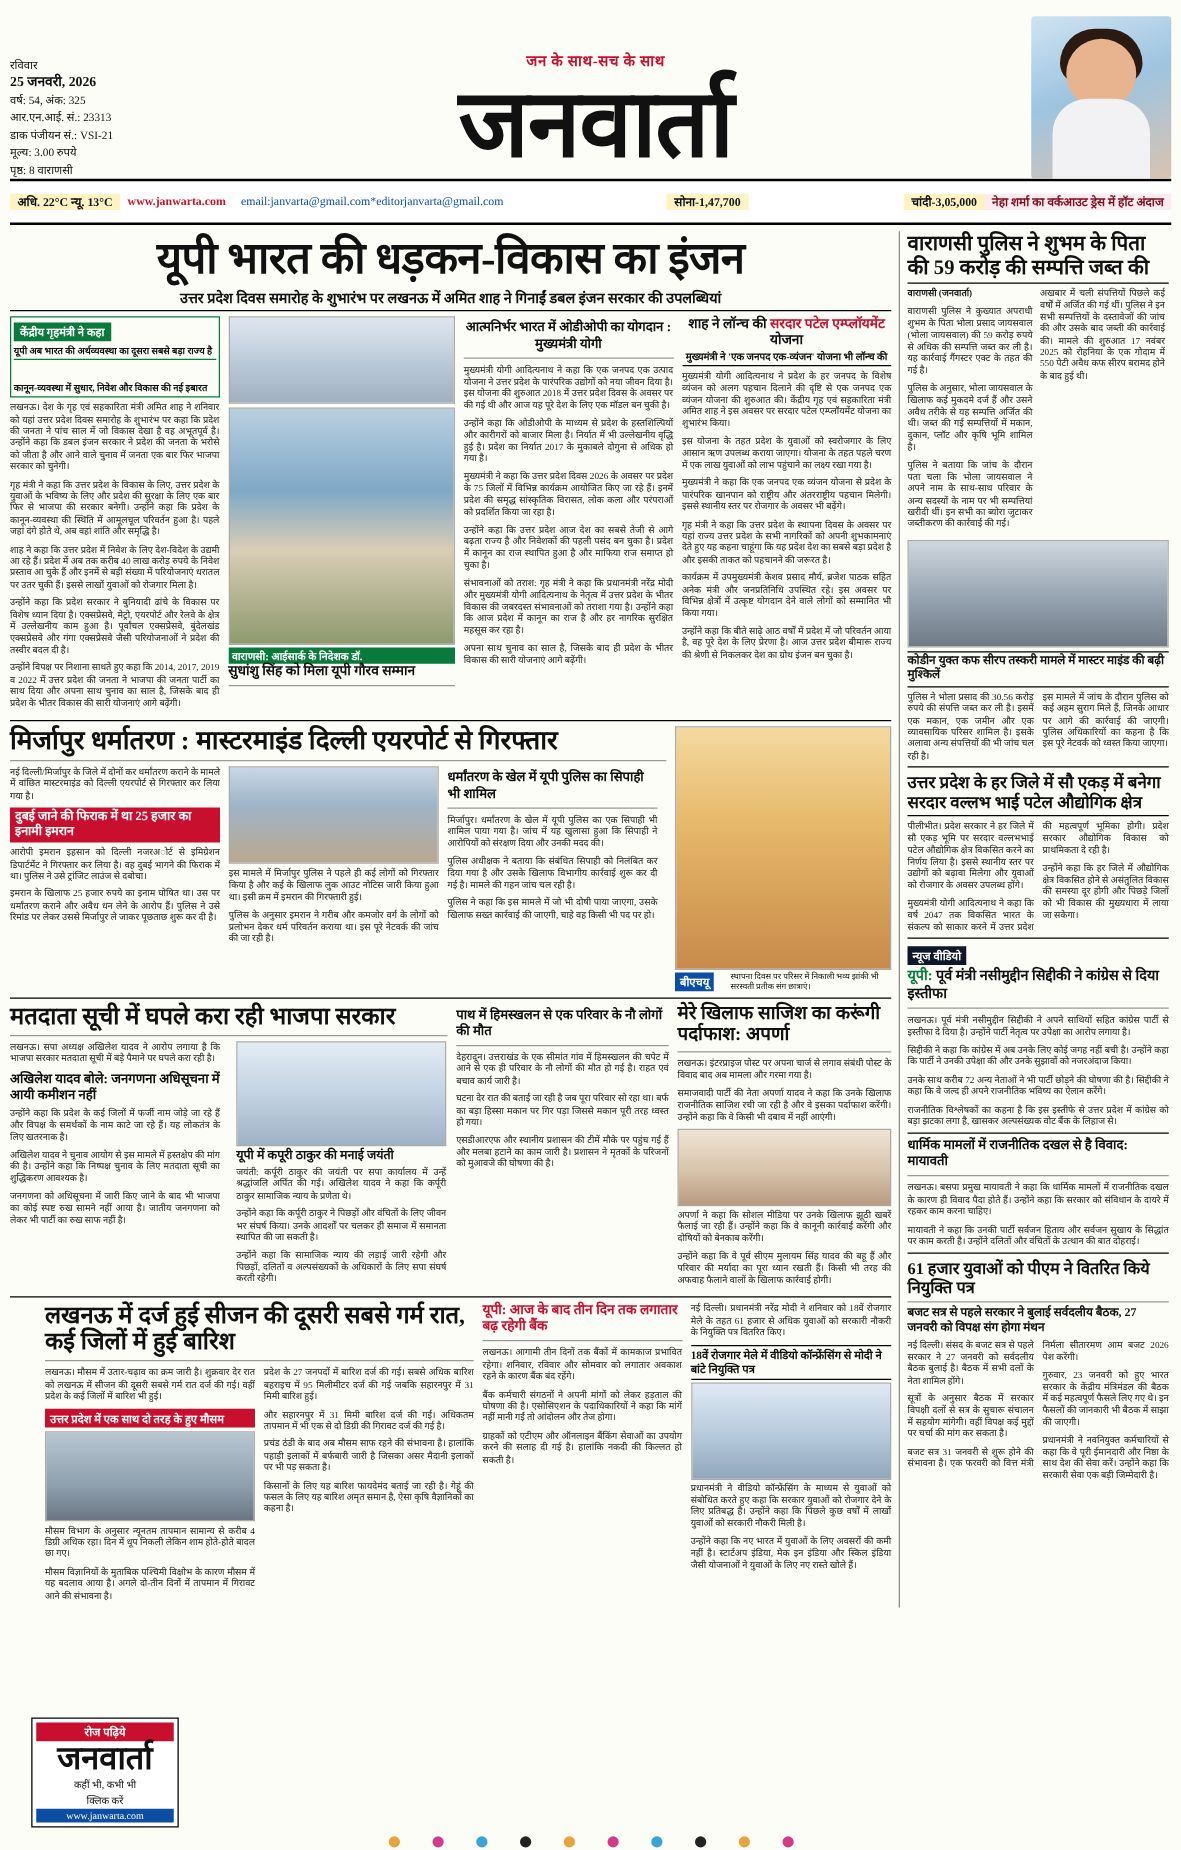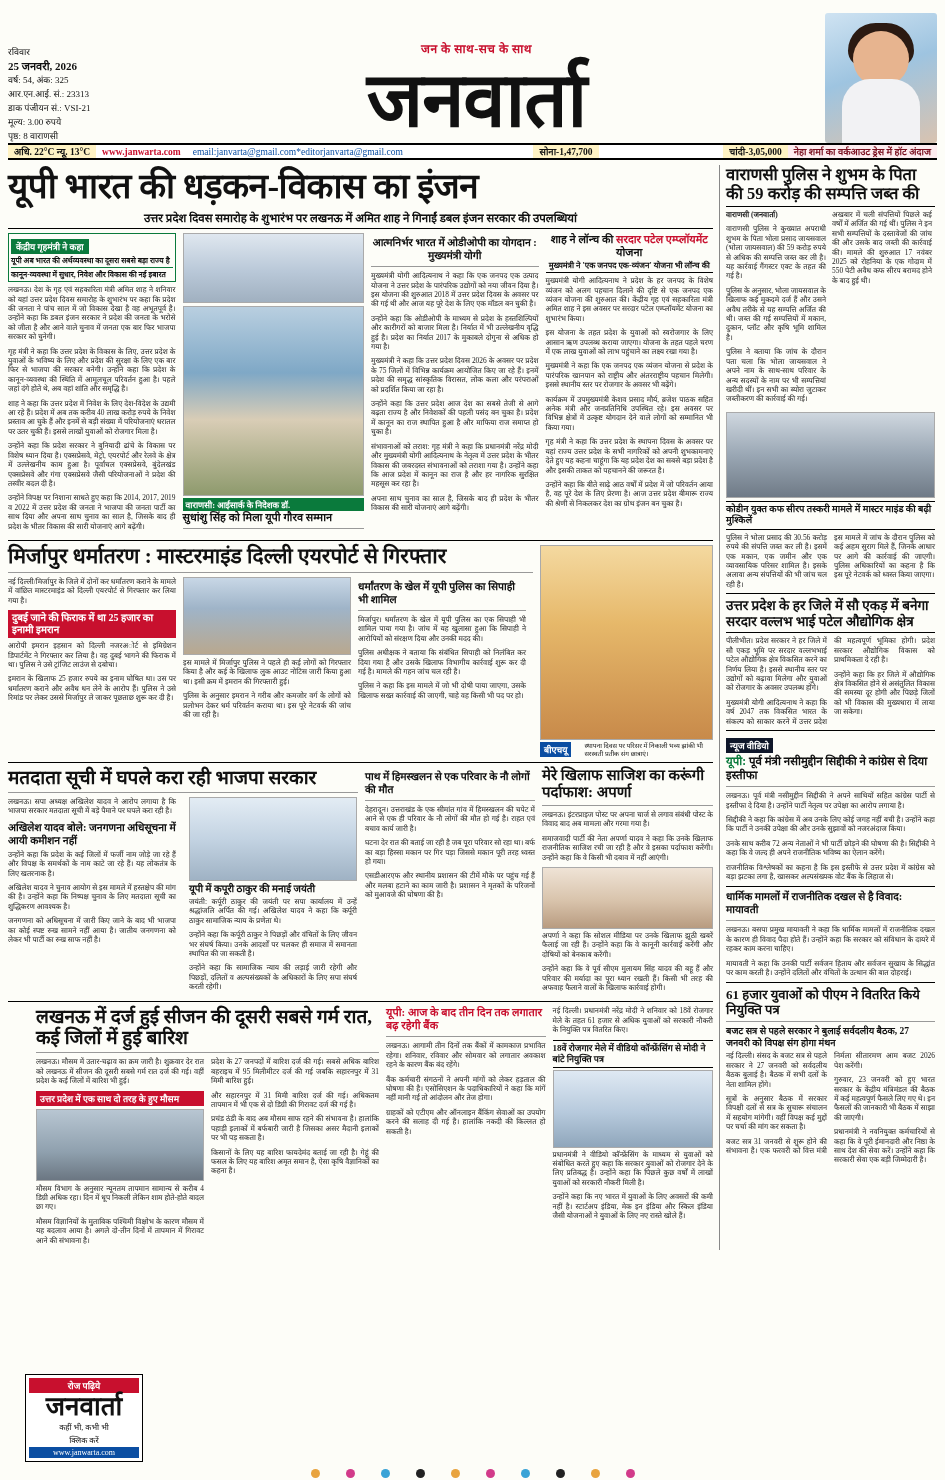--- a/index.html
+++ b/index.html
@@ -23,36 +23,36 @@
   .mh-right { width:112px; height:130px; border-radius:3px; overflow:hidden; position:relative;
     background:linear-gradient(160deg,#cfe3f2 0%, #9ec4e0 45%, #d9c3b0 100%); }
   .mh-right .figure { position:absolute; left:50%; top:18px; transform:translateX(-50%);
     width:56px; height:56px; border-radius:50%; background:#e7b48f; }
   .mh-right .body { position:absolute; left:50%; top:66px; transform:translateX(-50%);
     width:78px; height:64px; border-radius:28px 28px 0 0; background:#f2f2f4; }
   .mh-right .hair { position:absolute; left:50%; top:10px; transform:translateX(-50%);
     width:66px; height:44px; border-radius:34px 34px 20px 20px; background:#2b1a12; }
 
   
-  .infobar { display:flex; align-items:center; height:16px; border-top:1px solid #000;
+  .infobar { display:flex; align-items:center; height:36px; border-top:1px solid #000;
     border-bottom:2px solid #000; font-size:9.5px; background:#fff; }
   .ib-cell { padding:0 6px; white-space:nowrap; }
   .ib-weather { background:#fff3c4; font-weight:bold; }
   .ib-site { color:#c8102e; font-weight:bold; }
   .ib-mail { color:#0b4ea2; }
   .ib-gold { background:#fff3c4; font-weight:bold; margin-left:auto; }
   .ib-promo { background:#fdecef; color:#7a1020; font-weight:bold; }
 
   
   .grid { display:flex; gap:6px; margin-top:5px; }
   .col-main { width:705px; }
   .col-right { width:216px; border-left:1px solid #888; padding-left:6px; }
 
   .hl { font-weight:bold; line-height:1.12; }
-  .lead-headline { font-size:35px; margin:2px 0 4px; letter-spacing:-.5px; }
+  .lead-headline { font-size:35px; text-align:center; margin:2px 0 4px; letter-spacing:-.5px; }
   .lead-sub { font-size:11.5px; font-weight:bold; text-align:center; border-bottom:1px solid #000;
     padding-bottom:3px; margin-bottom:4px; }
 
   .body-col { font-size:7.4px; line-height:9.4px; text-align:justify; color:#1a1a1a; }
   .body-col p { margin:0 0 5px; }
   .kicker { background:#0a7a3c; color:#fff; font-size:9px; font-weight:bold; padding:1px 5px; display:inline-block; }
   .subhead { font-size:12px; font-weight:bold; line-height:14px; margin:3px 0; }
   .subhead.sm { font-size:10.5px; line-height:13px; }
   .rule { border-top:1px solid #000; margin:4px 0; }
   .rule.thin { border-top:1px solid #999; }
@@ -130,21 +130,21 @@
 
       <div class="hl lead-headline">यूपी भारत की धड़कन-विकास का इंजन</div>
       <div class="lead-sub">उत्तर प्रदेश दिवस समारोह के शुभारंभ पर लखनऊ में अमित शाह ने गिनाईं डबल इंजन सरकार की उपलब्धियां</div>
 
       <div style="display:flex; gap:7px;">
 
         <div style="width:168px;">
           <div style="border:1px solid #0a7a3c; padding:2px; margin-bottom:3px;">
             <div class="kicker">केंद्रीय गृहमंत्री ने कहा</div>
             <div style="font-size:7.6px; font-weight:bold; line-height:9px; margin-top:2px;">यूपी अब भारत की अर्थव्यवस्था का दूसरा सबसे बड़ा राज्य है</div>
-            <div style="font-size:7.6px; font-weight:bold; line-height:9px; margin-top:2px; border-top:1px solid #0a7a3c; padding-top:2px;">कानून-व्यवस्था में सुधार, निवेश और विकास की नई इबारत</div>
+            <div style="font-size:7.6px; font-weight:bold; line-height:9px; margin-top:2px; border-top:1px solid #0a7a3c; padding-top:18px;">कानून-व्यवस्था में सुधार, निवेश और विकास की नई इबारत</div>
           </div>
           <div class="body-col">
             <p>लखनऊ। देश के गृह एवं सहकारिता मंत्री अमित शाह ने शनिवार को यहां उत्तर प्रदेश दिवस समारोह के शुभारंभ पर कहा कि प्रदेश की जनता ने पांच साल में जो विकास देखा है वह अभूतपूर्व है। उन्होंने कहा कि डबल इंजन सरकार ने प्रदेश की जनता के भरोसे को जीता है और आने वाले चुनाव में जनता एक बार फिर भाजपा सरकार को चुनेगी।</p>
             <p>गृह मंत्री ने कहा कि उत्तर प्रदेश के विकास के लिए, उत्तर प्रदेश के युवाओं के भविष्य के लिए और प्रदेश की सुरक्षा के लिए एक बार फिर से भाजपा की सरकार बनेगी। उन्होंने कहा कि प्रदेश के कानून-व्यवस्था की स्थिति में आमूलचूल परिवर्तन हुआ है। पहले जहां दंगे होते थे, अब वहां शांति और समृद्धि है।</p>
             <p>शाह ने कहा कि उत्तर प्रदेश में निवेश के लिए देश-विदेश के उद्यमी आ रहे हैं। प्रदेश में अब तक करीब 40 लाख करोड़ रुपये के निवेश प्रस्ताव आ चुके हैं और इनमें से बड़ी संख्या में परियोजनाएं धरातल पर उतर चुकी हैं। इससे लाखों युवाओं को रोजगार मिला है।</p>
             <p>उन्होंने कहा कि प्रदेश सरकार ने बुनियादी ढांचे के विकास पर विशेष ध्यान दिया है। एक्सप्रेसवे, मेट्रो, एयरपोर्ट और रेलवे के क्षेत्र में उल्लेखनीय काम हुआ है। पूर्वांचल एक्सप्रेसवे, बुंदेलखंड एक्सप्रेसवे और गंगा एक्सप्रेसवे जैसी परियोजनाओं ने प्रदेश की तस्वीर बदल दी है।</p>
             <p>उन्होंने विपक्ष पर निशाना साधते हुए कहा कि 2014, 2017, 2019 व 2022 में उत्तर प्रदेश की जनता ने भाजपा की जनता पार्टी का साथ दिया और अपना साथ चुनाव का साल है, जिसके बाद ही प्रदेश के भीतर विकास की सारी योजनाएं आगे बढ़ेंगी।</p>
           </div>
         </div>
 
@@ -176,22 +176,22 @@
           <div style="text-align:center; font-size:11px; font-weight:bold; line-height:13px;">
             <span>शाह ने लॉन्च की</span>
             <span class="redtag">सरदार पटेल एम्प्लॉयमेंट</span>
             <span>योजना</span>
           </div>
           <div style="text-align:center; font-size:8px; font-weight:bold; border-bottom:1px solid #000; padding-bottom:2px; margin-bottom:3px;">मुख्यमंत्री ने 'एक जनपद एक-व्यंजन' योजना भी लॉन्च की</div>
           <div class="body-col">
             <p>मुख्यमंत्री योगी आदित्यनाथ ने प्रदेश के हर जनपद के विशेष व्यंजन को अलग पहचान दिलाने की दृष्टि से एक जनपद एक व्यंजन योजना की शुरुआत की। केंद्रीय गृह एवं सहकारिता मंत्री अमित शाह ने इस अवसर पर सरदार पटेल एम्प्लॉयमेंट योजना का शुभारंभ किया।</p>
             <p>इस योजना के तहत प्रदेश के युवाओं को स्वरोजगार के लिए आसान ऋण उपलब्ध कराया जाएगा। योजना के तहत पहले चरण में एक लाख युवाओं को लाभ पहुंचाने का लक्ष्य रखा गया है।</p>
             <p>मुख्यमंत्री ने कहा कि एक जनपद एक व्यंजन योजना से प्रदेश के पारंपरिक खानपान को राष्ट्रीय और अंतरराष्ट्रीय पहचान मिलेगी। इससे स्थानीय स्तर पर रोजगार के अवसर भी बढ़ेंगे।</p>
+            <p>गृह मंत्री ने कहा कि उत्तर प्रदेश के स्थापना दिवस के अवसर पर यहां राज्य उत्तर प्रदेश के सभी नागरिकों को अपनी शुभकामनाएं देते हुए यह कहना चाहूंगा कि यह प्रदेश देश का सबसे बड़ा प्रदेश है और इसकी ताकत को पहचानने की जरूरत है।</p>
             <p>कार्यक्रम में उपमुख्यमंत्री केशव प्रसाद मौर्य, ब्रजेश पाठक सहित अनेक मंत्री और जनप्रतिनिधि उपस्थित रहे। इस अवसर पर विभिन्न क्षेत्रों में उत्कृष्ट योगदान देने वाले लोगों को सम्मानित भी किया गया।</p>
-            <p>गृह मंत्री ने कहा कि उत्तर प्रदेश के स्थापना दिवस के अवसर पर यहां राज्य उत्तर प्रदेश के सभी नागरिकों को अपनी शुभकामनाएं देते हुए यह कहना चाहूंगा कि यह प्रदेश देश का सबसे बड़ा प्रदेश है और इसकी ताकत को पहचानने की जरूरत है।</p>
             <p>उन्होंने कहा कि बीते साढ़े आठ वर्षों में प्रदेश में जो परिवर्तन आया है, वह पूरे देश के लिए प्रेरणा है। आज उत्तर प्रदेश बीमारू राज्य की श्रेणी से निकलकर देश का ग्रोथ इंजन बन चुका है।</p>
           </div>
         </div>
       </div>
 
       <div class="rule"></div>
 
       <div style="display:flex; gap:7px;">
         <div style="width:525px;">
           <div style="font-size:21px; font-weight:bold; line-height:23px;">

